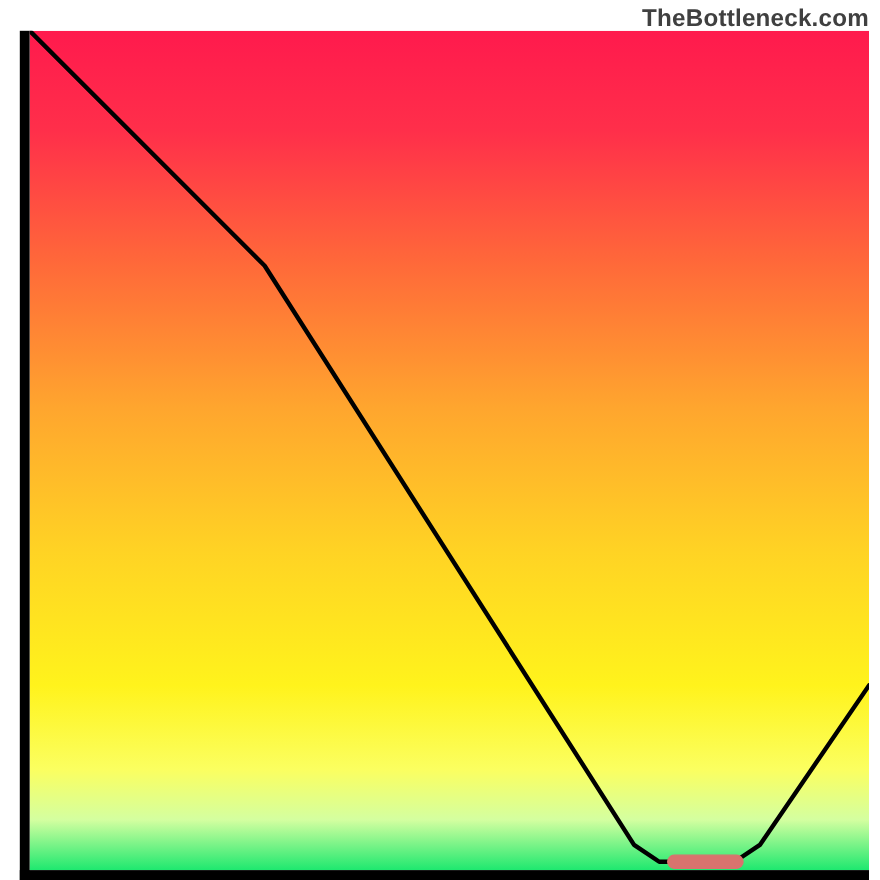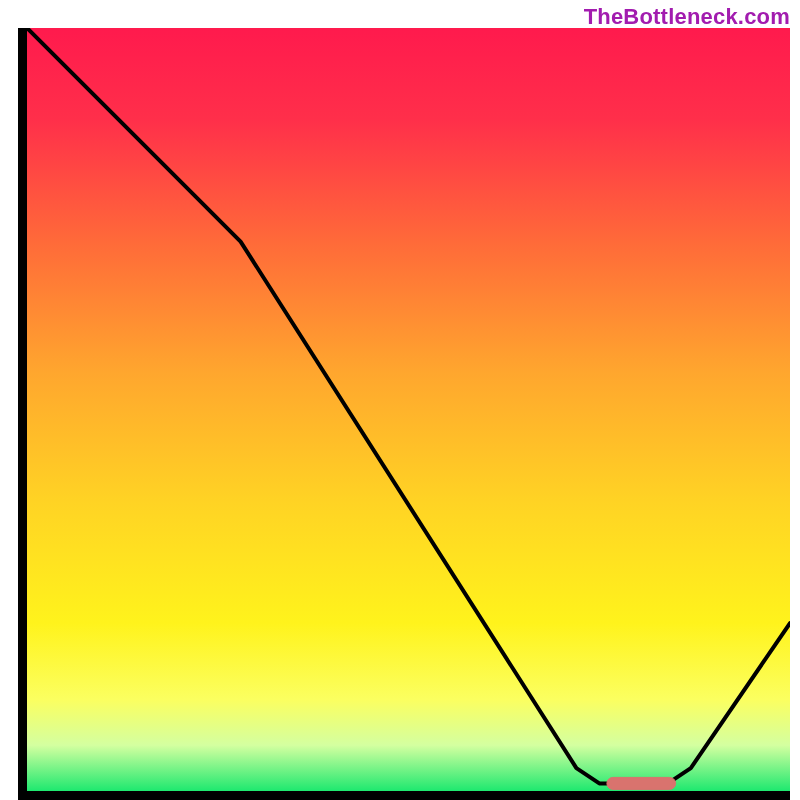--- a/index.html
+++ b/index.html
@@ -14,21 +14,21 @@
     position: relative;
     width: 800px;
     height: 800px;
   }
   .watermark {
     position: absolute;
     top: 4px;
     right: 10px;
     font-size: 22px;
     font-weight: 600;
-    color: #a21caf;
+    color: #404040;
     letter-spacing: 0.2px;
   }
   .plot-outer {
     position: absolute;
     left: 18px;
     top: 28px;
     width: 772px;
     height: 772px;
     box-sizing: border-box;
     border-left: 9px solid #000;

